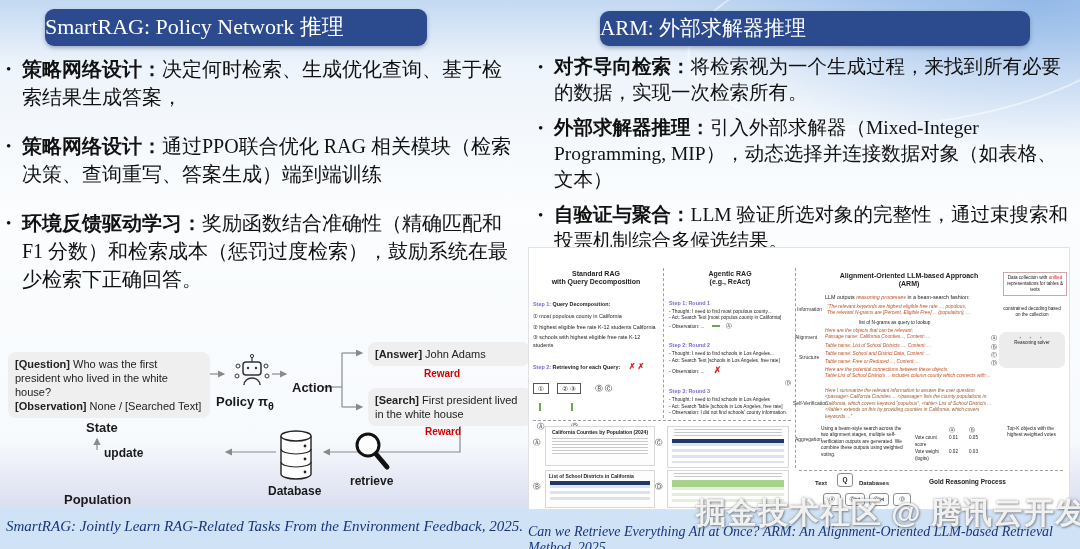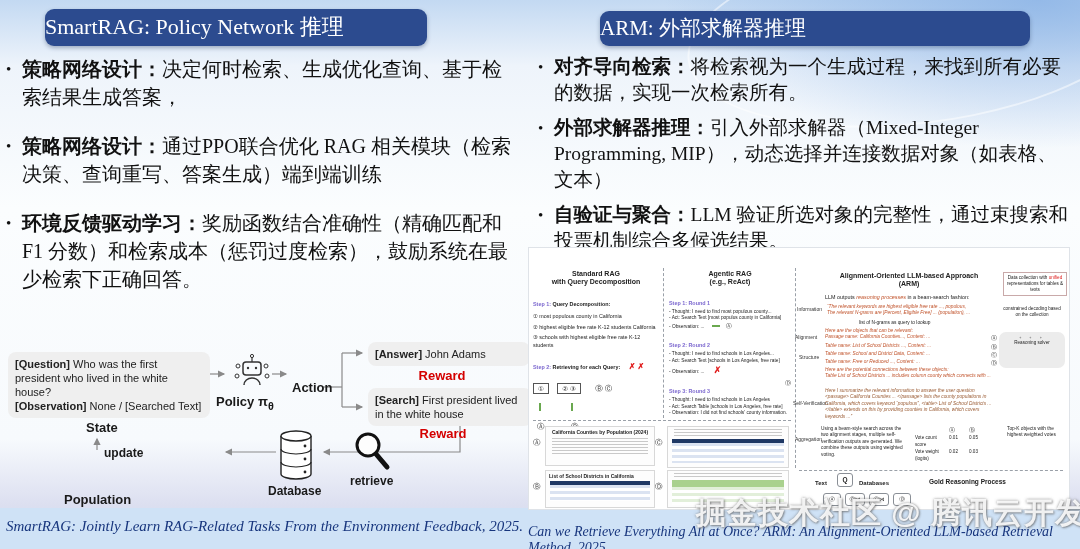--- a/index.html
+++ b/index.html
@@ -19,21 +19,21 @@
   ul.blts li{display:flex;}
   .mk{width:16px;flex:0 0 16px;font-size:15px;padding-top:3px;}
   .blL{left:6px;top:56px;width:512px;font-size:20px;line-height:1.38;}
   .blL li{margin-bottom:22px;}
   .blR{left:538px;top:54px;width:534px;font-size:19.5px;line-height:1.35;}
   .blR li{margin-bottom:8px;}
   
   .ldiag{left:0;top:332px;width:525px;height:178px;font-family:"Liberation Sans",sans-serif;color:#222;}
   .gbox{position:absolute;background:#efefef;border-radius:8px;padding:5px 7px;font-size:11px;line-height:1.28;}
   .dlbl{position:absolute;font-weight:bold;font-size:13px;color:#1a1a1a;}
-  .rw{position:absolute;font-weight:bold;font-size:13px;color:#d40000;text-align:center;}
+  .rw{position:absolute;font-weight:bold;font-size:10px;color:#d40000;text-align:center;}
   .ln{stroke:#8a8a8a;stroke-width:1.2;fill:none;}
   
   .rfig{left:528px;top:247px;width:540px;height:261px;background:#fff;border:1px solid #dfe3e8;
     font-family:"Liberation Sans",sans-serif;color:#222;}
   .rfig .abs{position:absolute;}
   .qbar{left:6px;top:4px;width:526px;height:15px;background:#f2f2f2;border-radius:3px;
     font-size:7.6px;font-weight:bold;line-height:15px;text-align:center;}
   .ct{font-weight:bold;font-size:7px;text-align:center;line-height:1.2;}
   .stp{color:#7c68cf;font-size:5.4px;font-weight:bold;}
   .tiny{font-size:5.4px;line-height:1.45;}

